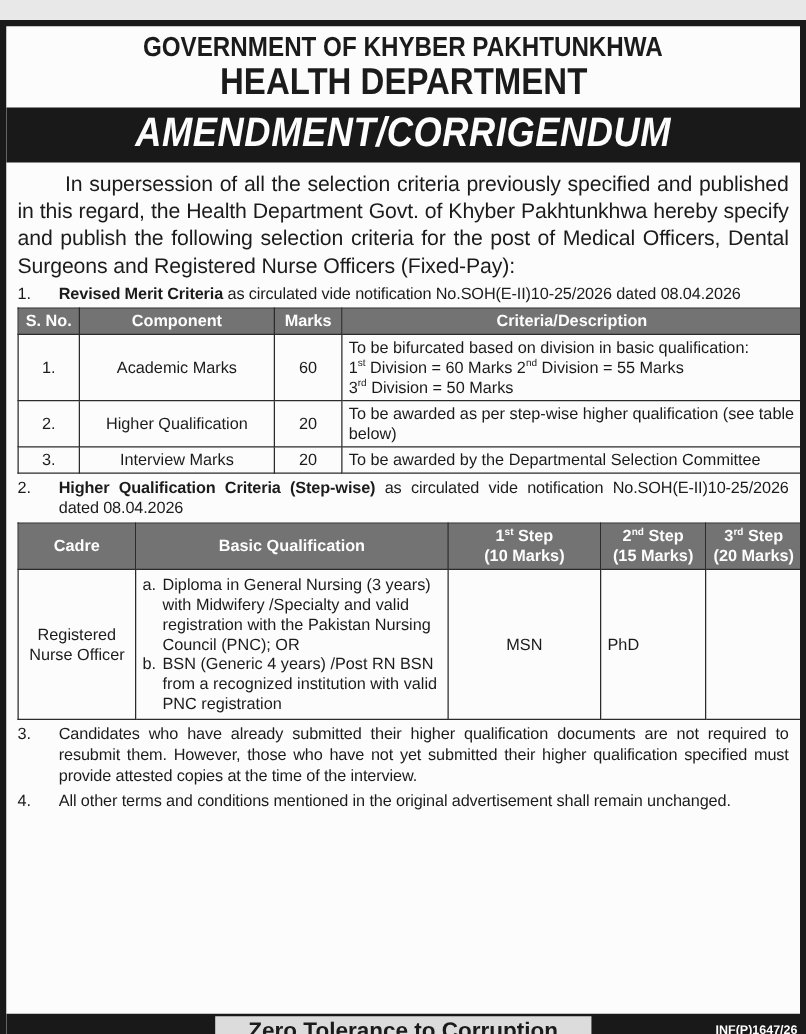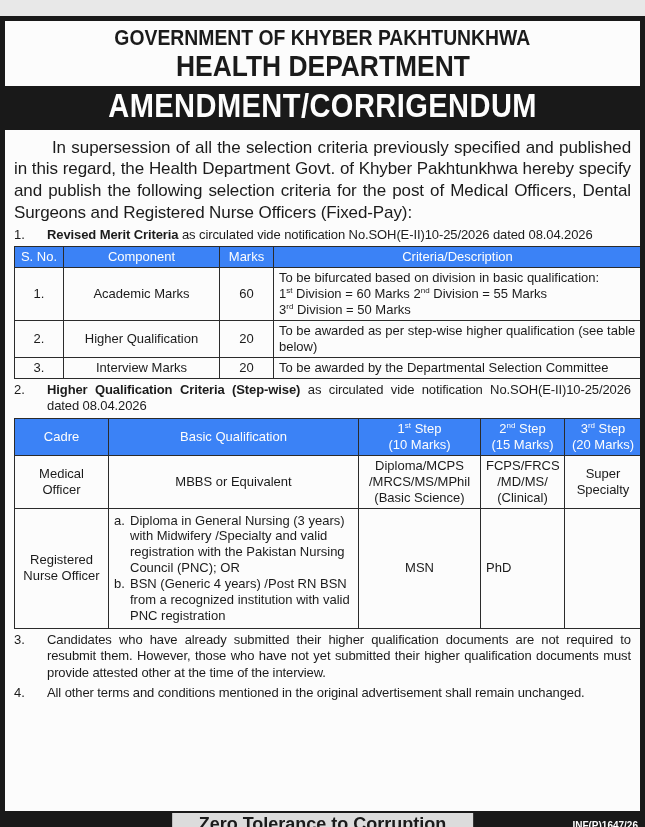--- a/index.html
+++ b/index.html
@@ -9,32 +9,32 @@
     position:relative; width:645px; height:827px;
     border:5px solid #191919; background:#fcfcfc; color:#1b1b1b;
     overflow:hidden; margin:16px auto;
   }
   .cond { display:inline-block; transform:scaleX(0.88); transform-origin:center; white-space:nowrap; }
 
   .masthead { text-align:center; padding-top:5px; line-height:1.05; }
   .gov-line  { font-size:22px; font-weight:bold; }
   .dept-line { font-size:30px; font-weight:bold; margin-top:1px; }
 
-  .amend-banner { background:#191919; color:#fdfdfd; text-align:center; margin-top:4px; padding:1px 0 5px; }
+  .amend-banner { background:#191919; color:#fdfdfd; text-align:center; margin-top:4px; padding:1px 0 5px;font-style:italic; }
   .amend-banner .cond { font-size:33px; font-weight:bold; letter-spacing:0.5px; }
 
   .intro { margin:7px 9px 3px; font-size:17px; line-height:1.28; text-align:justify; text-indent:38px; letter-spacing:-0.1px; }
 
   .item { display:flex; margin:3px 9px 2px; font-size:13px; line-height:1.3; letter-spacing:-0.1px; }
   .item-num { flex:0 0 33px; }
   .item-body { flex:1; text-align:justify; }
 
   table { border-collapse:collapse; margin:3px 9px; width:627px; table-layout:fixed; }
   th,td { border:1.6px solid #2b2b2b; font-size:13px; line-height:1.22; padding:2px 5px; vertical-align:middle; }
-  th { background:#3b82f6; color:#fdfdfd; font-weight:normal; }
+  th { background:#737373; color:#fdfdfd; font-weight:bold; }
   .pre { white-space:pre-line; }
   .ctr { text-align:center; }
   .lft { text-align:left; }
   td.tall { padding-top:4px; padding-bottom:4px; }
   sup { font-size:8px; line-height:0; }
 
   .ab-item { display:flex; }
   .ab-label { flex:0 0 16px; }
   .ab-text { flex:1; }
 
@@ -135,33 +135,20 @@
         <th class="ctr pre">1<sup>st</sup> Step
 (10 Marks)</th>
         <th class="ctr pre">2<sup>nd</sup> Step
 (15 Marks)</th>
         <th class="ctr pre">3<sup>rd</sup> Step
 (20 Marks)</th>
       </tr>
     </thead>
     <tbody>
       <tr>
-        <td class="ctr pre tall">Medical
-Officer</td>
-        <td class="ctr">MBBS or Equivalent</td>
-        <td class="ctr pre">Diploma/MCPS
-/MRCS/MS/MPhil
-(Basic Science)</td>
-        <td class="ctr pre">FCPS/FRCS
-/MD/MS/
-(Clinical)</td>
-        <td class="ctr pre">Super
-Specialty</td>
-      </tr>
-      <tr>
         <td class="ctr pre tall">Registered
 Nurse Officer</td>
         <td class="lft tall">
           <div class="ab-item">
             <span class="ab-label">a.</span>
             <span class="ab-text">Diploma in General Nursing (3 years) with Midwifery /Specialty and valid registration with the Pakistan Nursing Council (PNC); OR</span>
           </div>
           <div class="ab-item">
             <span class="ab-label">b.</span>
             <span class="ab-text">BSN (Generic 4 years) /Post RN BSN from a recognized institution with valid PNC registration</span>
@@ -169,21 +156,21 @@
         </td>
         <td class="ctr">MSN</td>
         <td class="lft">PhD</td>
         <td class="ctr"></td>
       </tr>
     </tbody>
   </table>
 
   <div class="item">
     <span class="item-num">3.</span>
-    <span class="item-body">Candidates who have already submitted their higher qualification documents are not required to resubmit them. However, those who have not yet submitted their higher qualification documents must provide attested other at the time of the interview.</span>
+    <span class="item-body">Candidates who have already submitted their higher qualification documents are not required to resubmit them. However, those who have not yet submitted their higher qualification specified must provide attested copies at the time of the interview.</span>
   </div>
 
   <div class="item">
     <span class="item-num">4.</span>
     <span class="item-body">All other terms and conditions mentioned in the original advertisement shall remain unchanged.</span>
   </div>
 
   <div class="footer-block">
     <div class="bottom-strip">
       <span class="slogan-box">Zero Tolerance to Corruption</span>

